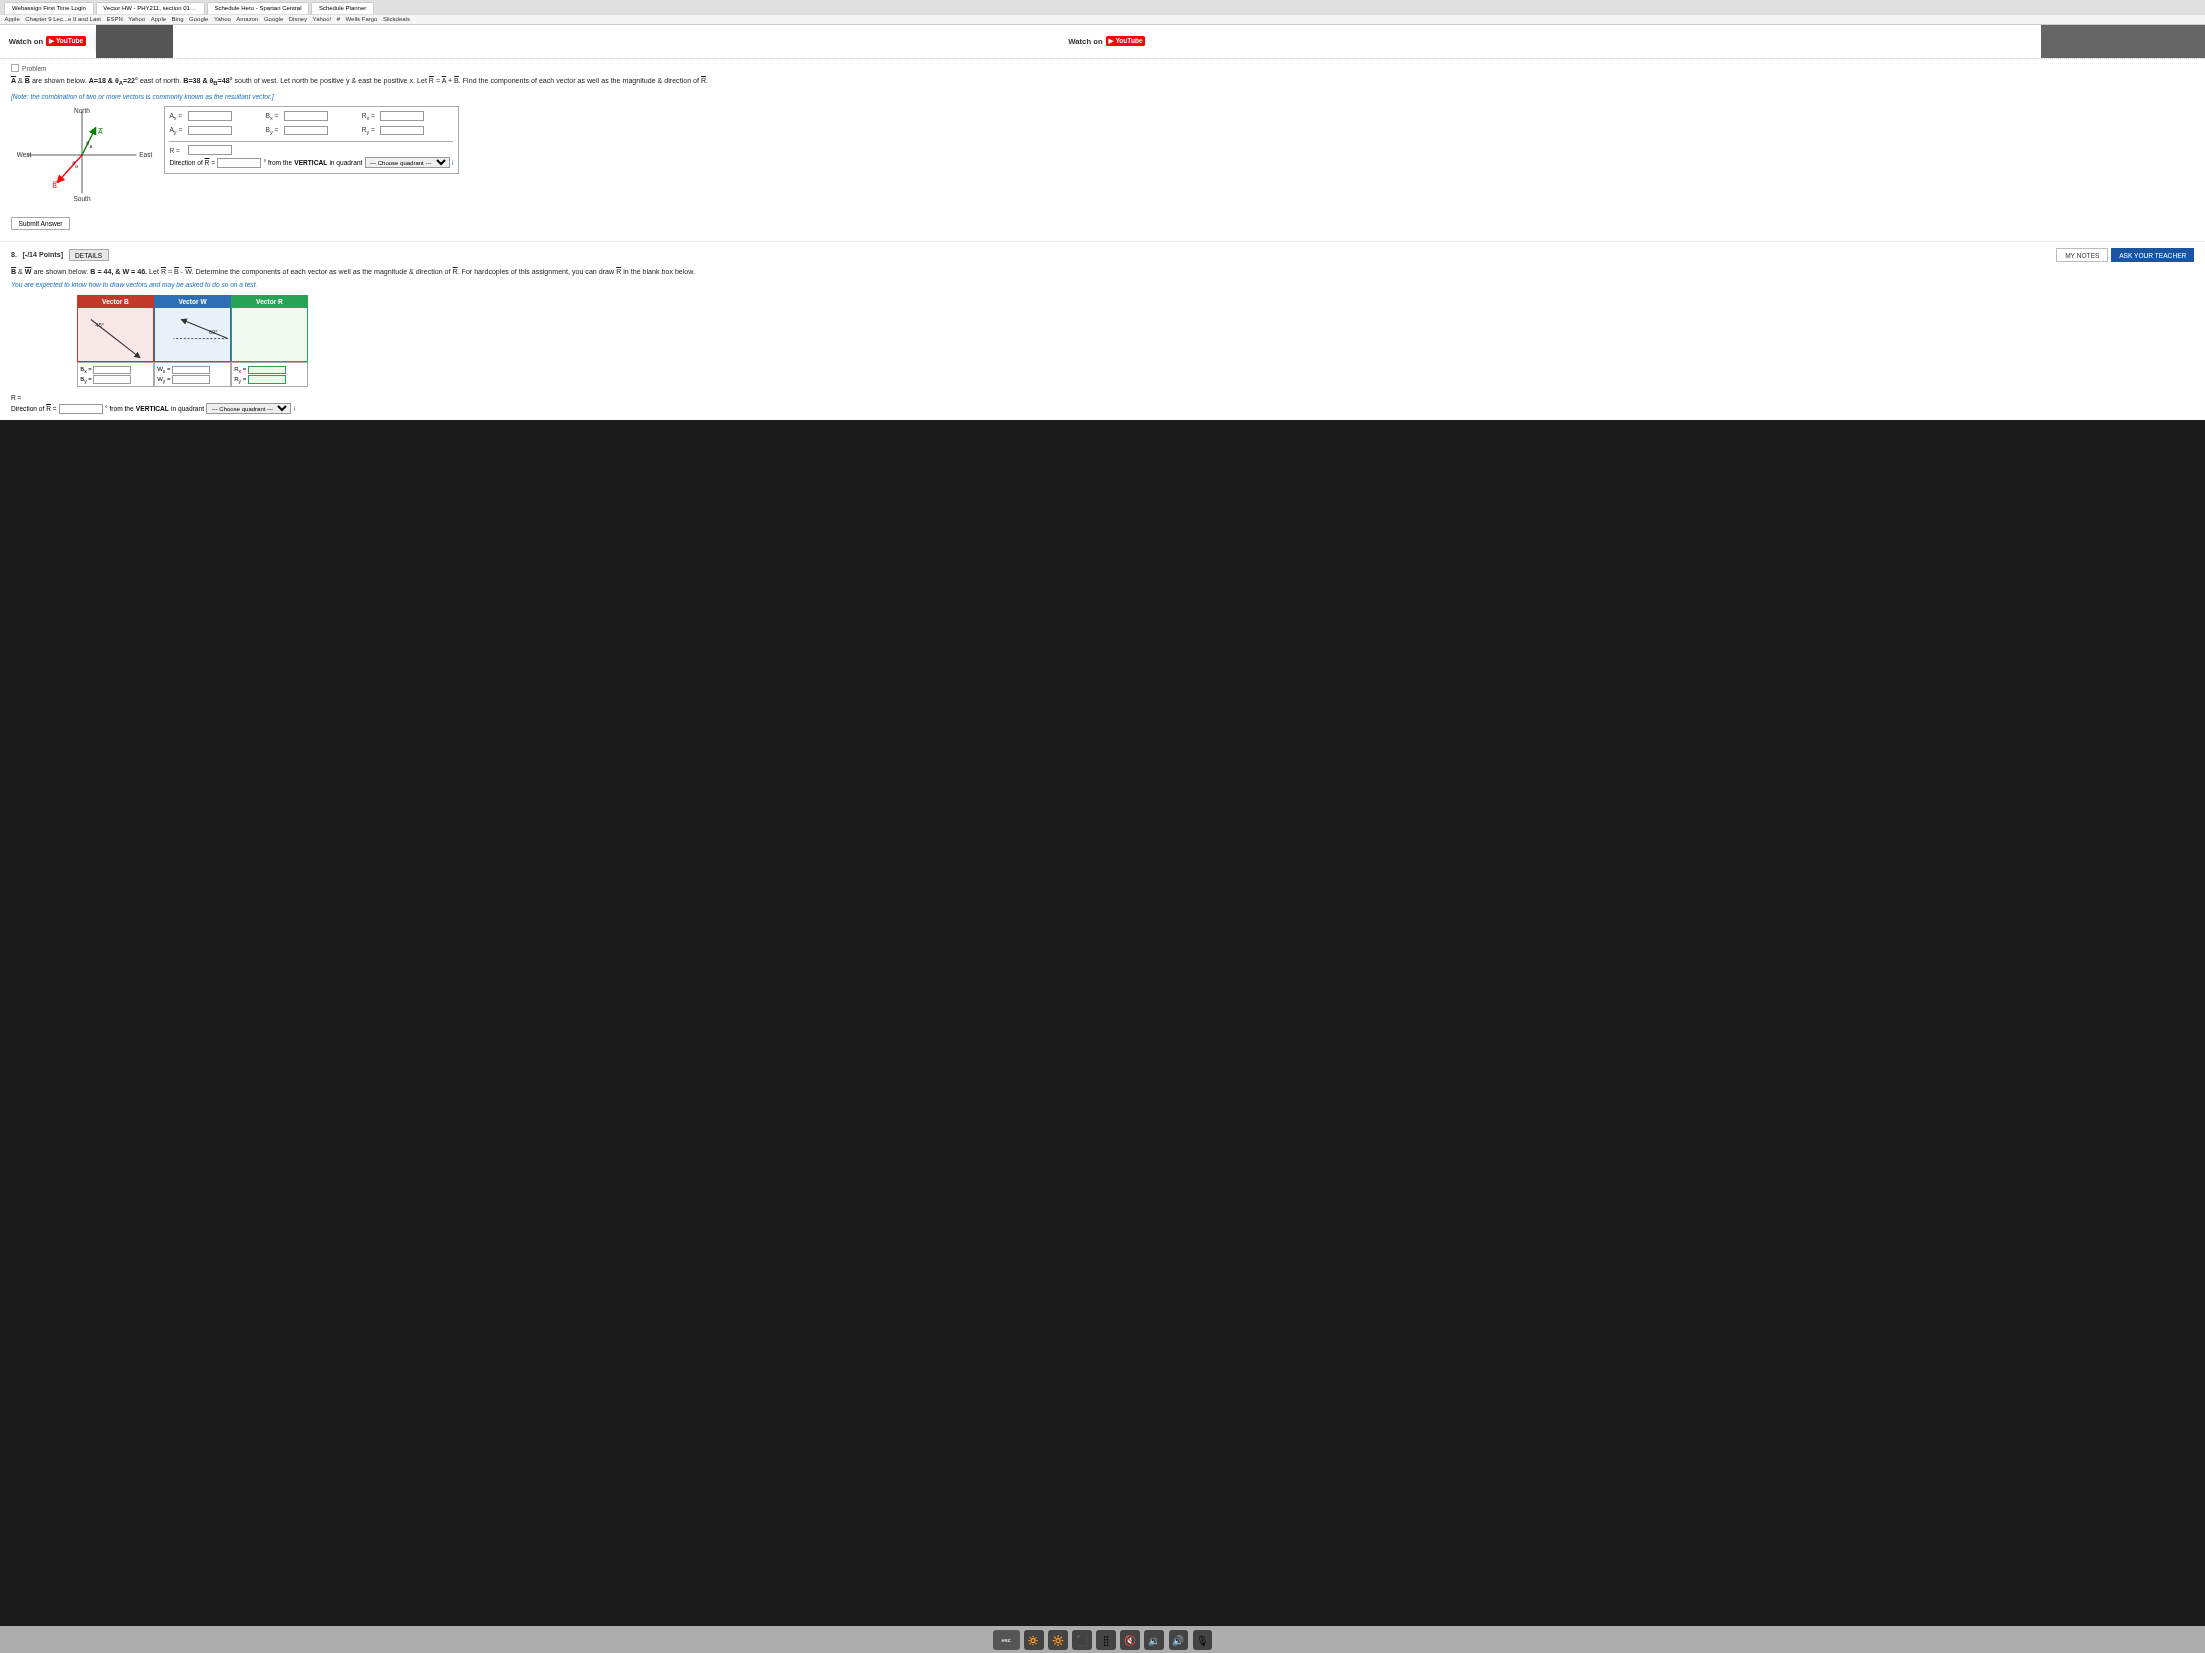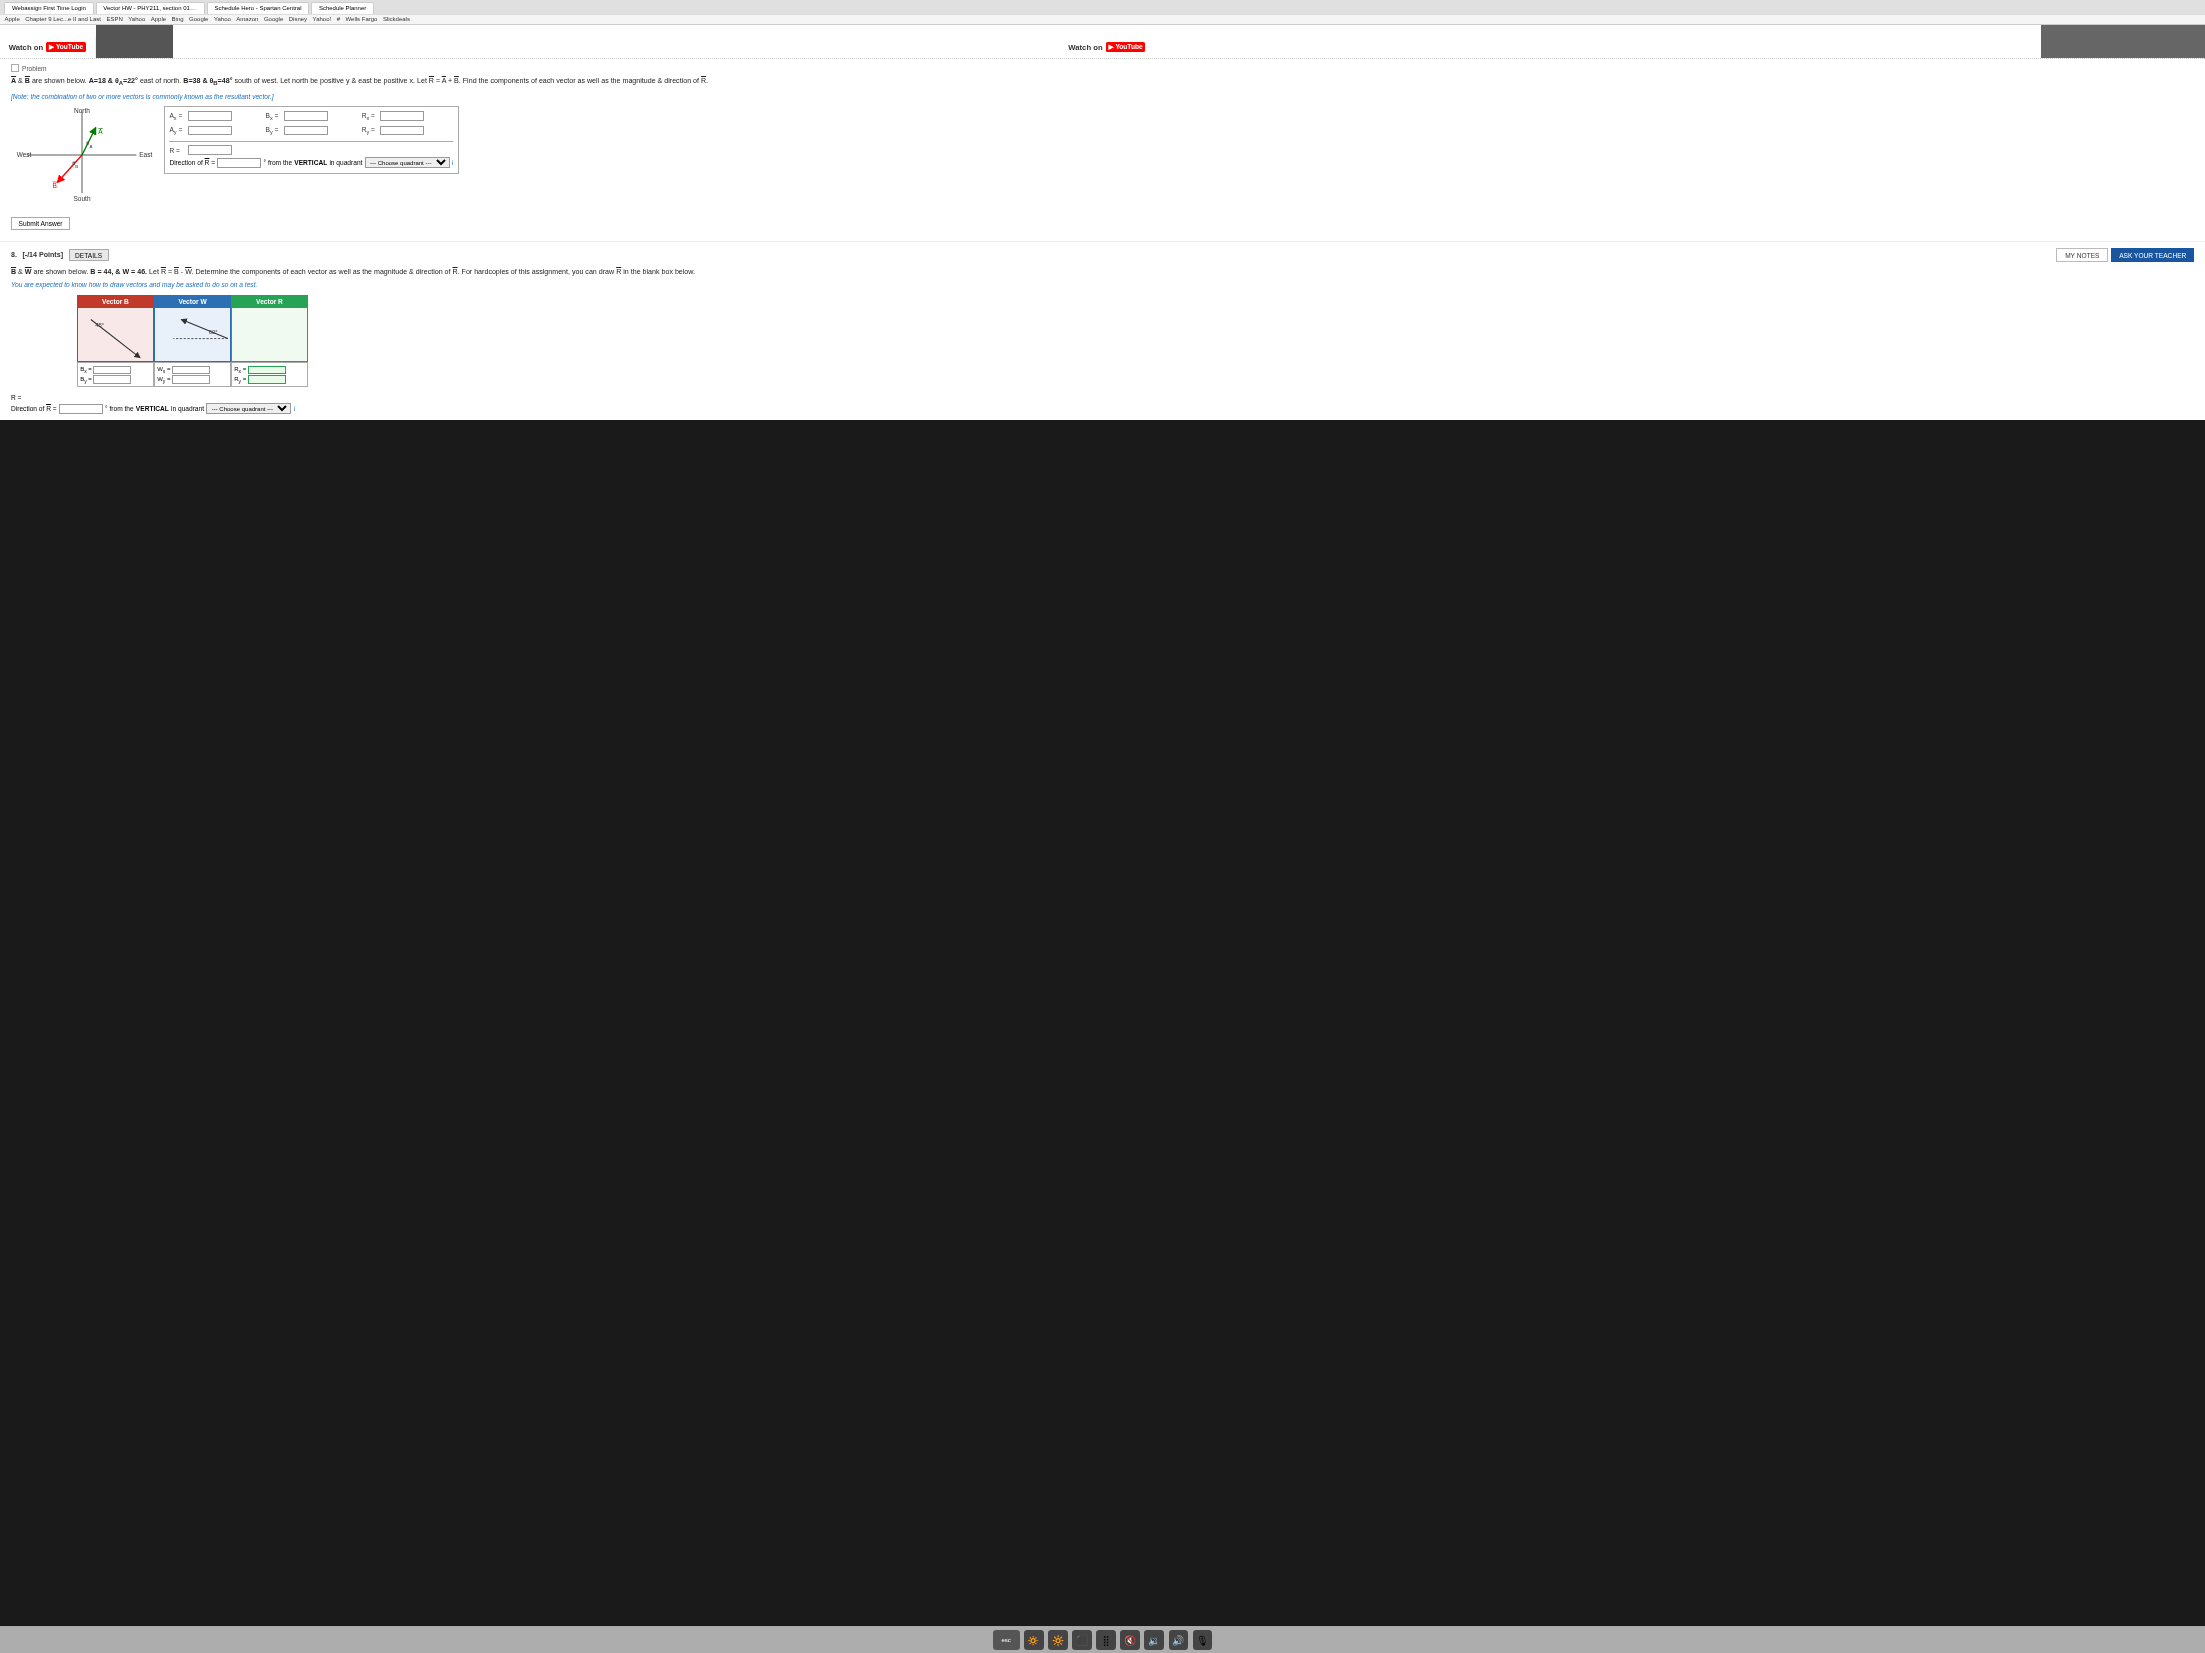--- a/index.html
+++ b/index.html
@@ -10,21 +10,21 @@
     .tab-bar { display: flex; align-items: center; padding: 2.2px 4.4px 0; background: #e0e0e0; font-size: 6px; gap: 2.2px; }
     .tab { background: white; padding: 2.2px 6.6px; border: 0.5px solid #ccc; border-bottom: none; border-radius: 2.2px 2.2px 0 0; white-space: nowrap; overflow: hidden; text-overflow: ellipsis; max-width: 109px; cursor: pointer; }
     .tab.active { background: white; z-index: 1; }
     .bookmark-bar { display: flex; align-items: center; padding: 1.6px 4.4px; font-size: 6px; background: #f5f5f5; border-top: 0.5px solid #ddd; gap: 5.5px; flex-wrap: nowrap; overflow: hidden; }
     .bookmark-item { white-space: nowrap; cursor: pointer; color: #333; font-size: 6px; }
 
     
     .main-content { background: white; min-height: 383px; }
 
     
-    .youtube-row { display: flex; align-items: flex-end; border-bottom: 1.1px dotted #ccc; }
+    .youtube-row { display: flex; align-items: center; border-bottom: 1.1px dotted #ccc; }
     .youtube-thumb { display: flex; align-items: center; padding: 5.5px 8.8px; gap: 4.4px; border-right: 0.5px solid #eee; }
     .youtube-thumb2 { display: flex; align-items: center; padding: 5.5px 8.8px; gap: 4.4px; flex: 1; justify-content: center; }
     .yt-logo { display: flex; align-items: center; gap: 3.3px; font-size: 7.7px; font-weight: bold; color: #333; }
     .yt-icon { background: red; color: white; padding: 1.1px 2.7px; border-radius: 1.6px; font-size: 6.6px; font-weight: bold; }
     .thumb-img { width: 44px; height: 27px; background: #555; display: flex; align-items: center; justify-content: center; color: white; font-size: 5.5px; }
     .thumb-img2 { width: 66px; height: 33px; background: #666; display: flex; align-items: center; justify-content: center; color: white; font-size: 5.5px; }
 
     
     .problem-area { padding: 5.5px 11px; border-bottom: 0.5px solid #eee; }
     .problem-label { display: flex; align-items: center; gap: 3.3px; font-size: 6.6px; color: #555; margin-bottom: 4.4px; }

